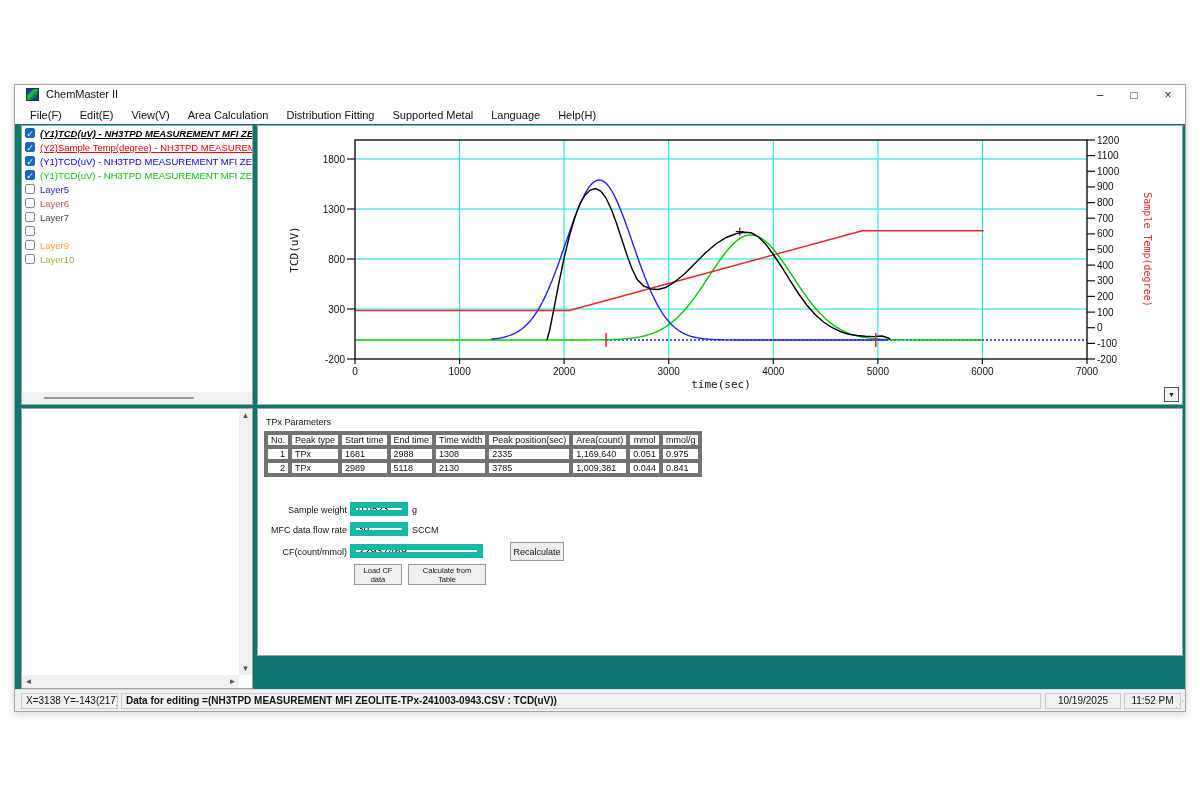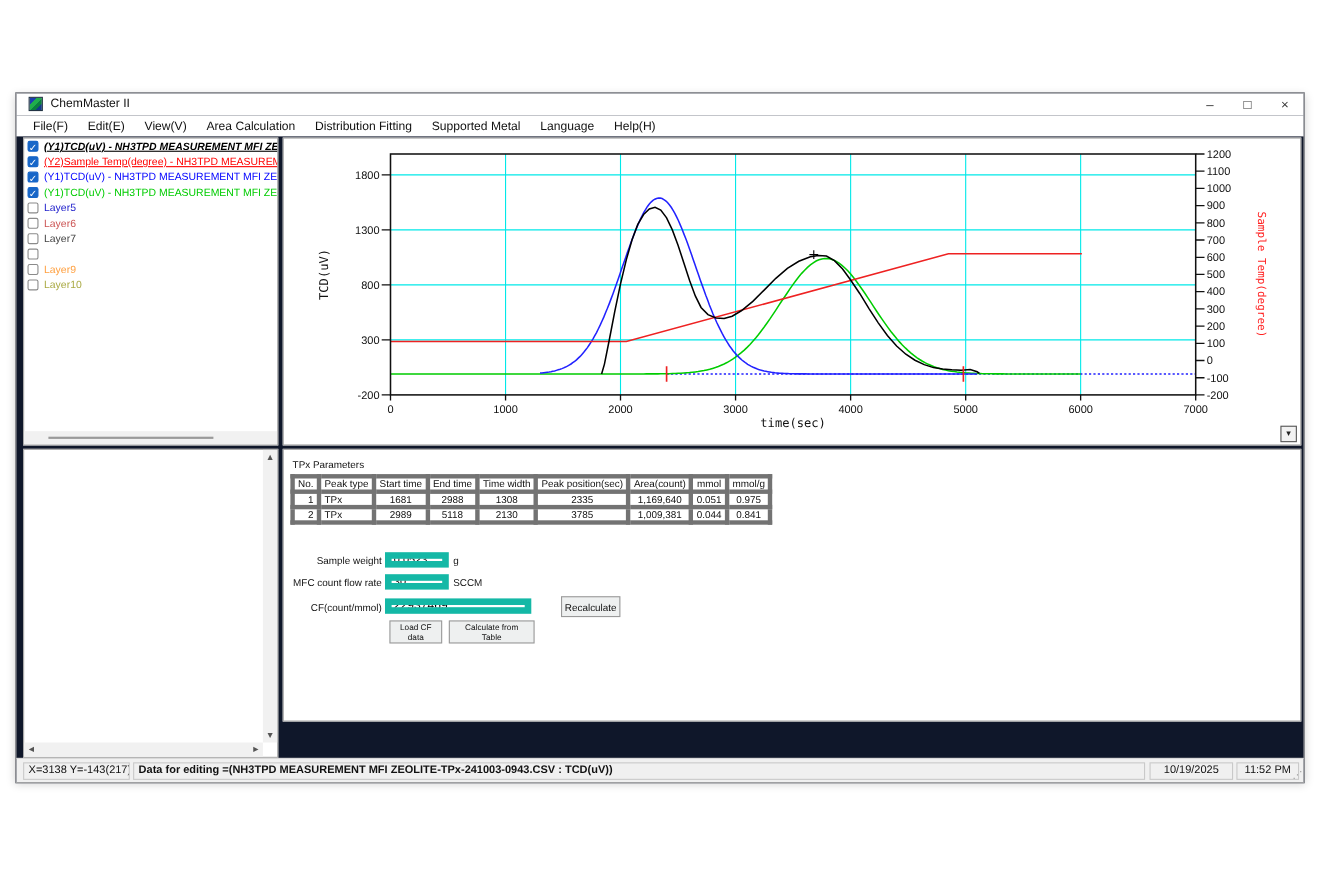--- a/index.html
+++ b/index.html
@@ -1,18 +1,18 @@
 <!DOCTYPE html>
 <html><head>
 <meta charset="utf-8">
 <style>
   * { margin:0; padding:0; box-sizing:border-box; }
   html,body { width:1200px; height:800px; background:#ffffff; font-family:"Liberation Sans",sans-serif; }
   #window { position:absolute; left:14px; top:84px; width:1172px; height:628px;
-            background:#0f172a; border:1px solid #a6a6a6; box-shadow:0 2px 8px rgba(0,0,0,.18); }
+            background:#0f766e; border:1px solid #a6a6a6; box-shadow:0 2px 8px rgba(0,0,0,.18); }
   
   #titlebar { position:absolute; left:0; top:0; width:100%; height:20px; background:#ffffff; }
   #app-icon { position:absolute; left:11px; top:3px; width:13px; height:13px;
               background:linear-gradient(135deg,#1c3fae 0 30%,#1fae4c 30% 55%,#0a7f3f 55% 75%,#123a8a 75%);
               border:1px solid #234; }
   #title-text { position:absolute; left:31px; top:3px; font-size:11px; color:#111; }
   .win-btn { position:absolute; top:0; width:34px; height:20px; text-align:center; line-height:20px;
              font-size:12px; color:#333; }
   #btn-min { right:68px; } #btn-max { right:34px; } #btn-close { right:0; }
   
@@ -39,21 +39,21 @@
   .sb-arrow { position:absolute; font-size:8px; color:#555; width:13px; height:13px; text-align:center; line-height:13px; }
   
   #chart-svg { position:absolute; left:0; top:0; }
   #chart-drop { position:absolute; right:3px; bottom:2px; width:15px; height:15px; border:1px solid #555;
                 background:#f2f2f2; font-size:7px; text-align:center; line-height:14px; color:#222; }
   
   #group-title { position:absolute; left:8px; top:8px; font-size:9px; color:#111; }
   #tpx-table { position:absolute; left:6px; top:22px; border-collapse:collapse; font-size:9px; color:#111; }
   #tpx-table td, #tpx-table th { border:4px solid #737373; padding:0 3px; height:12px; font-weight:normal; background:#fff; white-space:nowrap; }
   #tpx-table th { text-align:center; }
-  #tpx-table td.num { text-align:center; }
+  #tpx-table td.num { text-align:left; }
   #tpx-table td.rownum { text-align:right; width:20px; }
   .fld-label { position:absolute; font-size:9px; color:#111; text-align:right; width:86px; left:3px; }
   .fld-input { position:absolute; left:92px; border:6px solid #14b8a6; font-size:10px; padding:0 2px;
                font-family:"Liberation Sans",sans-serif; height:14px; background:#fff; }
   .fld-unit  { position:absolute; left:154px; font-size:9px; color:#111; }
   .btn { position:absolute; background:#eef0f0; border:1px solid #999; font-size:7.5px; text-align:center;
          color:#111; line-height:9px; padding-top:1px; }
   #btn-recalc { left:252px; top:133px; width:54px; height:19px; font-size:9px; line-height:16px; }
   #btn-loadcf { left:96px;  top:155px; width:48px; height:21px; }
   #btn-calct  { left:150px; top:155px; width:78px; height:21px; }
@@ -264,21 +264,21 @@
             <td class="num">1,009,381</td>
             <td class="num">0.044</td>
             <td class="num">0.841</td>
           </tr>
         </tbody>
     </table>
     <div id="fields-block" style="position: absolute; left: 0px; top: 0px; width: 926px; height: 281px;">
         <div class="fld-label" style="top: 96px;">Sample weight</div>
         <input class="fld-input" value="0.0523" style="top: 93px; width: 58px;">
         <div class="fld-unit" style="top: 96px;">g</div>
-        <div class="fld-label" style="top: 116px;">MFC count flow rate</div>
+        <div class="fld-label" style="top: 116px;">MFC data flow rate</div>
         <input class="fld-input" value="30" style="top: 113px; width: 58px;">
         <div class="fld-unit" style="top: 116px;">SCCM</div>
         <div class="fld-label" style="top: 138px;">CF(count/mmol)</div>
         <input class="fld-input" value="22937469" style="top: 135px; width: 133px; font-size: 11px;">
       </div>
     <button class="btn" id="btn-recalc">Recalculate</button>
     <button class="btn" id="btn-loadcf">Load CF<br>data</button>
     <button class="btn" id="btn-calct">Calculate from<br>Table</button>
   </div>
 

